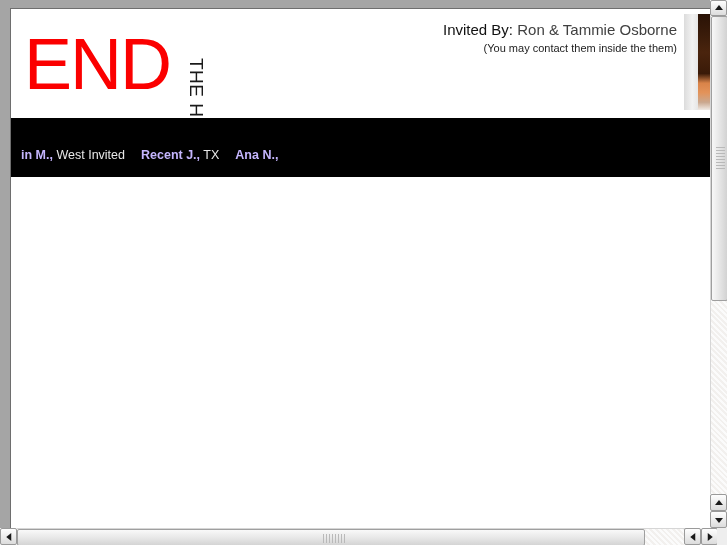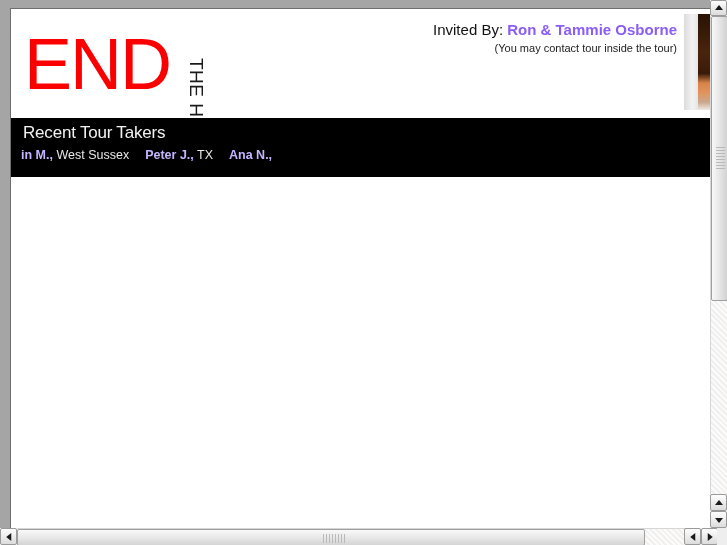--- a/index.html
+++ b/index.html
@@ -105,22 +105,22 @@
     text-align: right;
   }
   #invited-line1 {
     font-size: 15px;
     color: #111111;
     white-space: nowrap;
     line-height: 18px;
   }
   #invited-label { color: #111111; text-align: right; }
   #invited-name {
-    color: #8b5cf6;
-    font-weight: bold;
+    color: #404040;
+    font-weight: normal;
     font-size: 15px;
   }
   #invited-note {
     margin-top: 2px;
     font-size: 11px;
     color: #222222;
     white-space: nowrap;
     line-height: 14px;
   }
 
@@ -335,34 +335,33 @@
         <div id="logo-hype-wrap">
           <div id="logo-hype">THE HYPE</div>
         </div>
       </div>
 
       <div id="invited-block">
         <div id="invited-line1">
           <span id="invited-label">Invited By:</span>
           <span id="invited-name">Ron &amp; Tammie Osborne</span>
         </div>
-        <div id="invited-note">(You may contact tour inside the tour)</div>
+        <div id="invited-note">(You may contact them inside the them)</div>
       </div>
 
       <div id="sponsor-photo">
         <div id="sponsor-photo-inner"></div>
         <div id="sponsor-photo-matte"></div>
       </div>
 
     </div>
 
     <div id="ticker-bar">
-      <div id="ticker-title">Recent Tour Takers</div>
       <div id="ticker-names">
-        <span><span class="nm">in M.,</span> <span class="loc">West Sussex</span></span><span class="sep"></span><span><span class="nm">Peter J.,</span> <span class="loc">TX</span></span><span class="sep"></span><span><span class="nm">Ana N.,</span> <span class="loc"></span></span>
+        <span><span class="nm">in M.,</span> <span class="loc">West Invited</span></span><span class="sep"></span><span><span class="nm">Recent J.,</span> <span class="loc">TX</span></span><span class="sep"></span><span><span class="nm">Ana N.,</span> <span class="loc"></span></span>
       </div>
     </div>
 
     <div id="page-body"></div>
 
   </div>
 
   <div id="vscrollbar">
     <div id="vscroll-top-btn">
       <span class="tri tri-up"></span>

